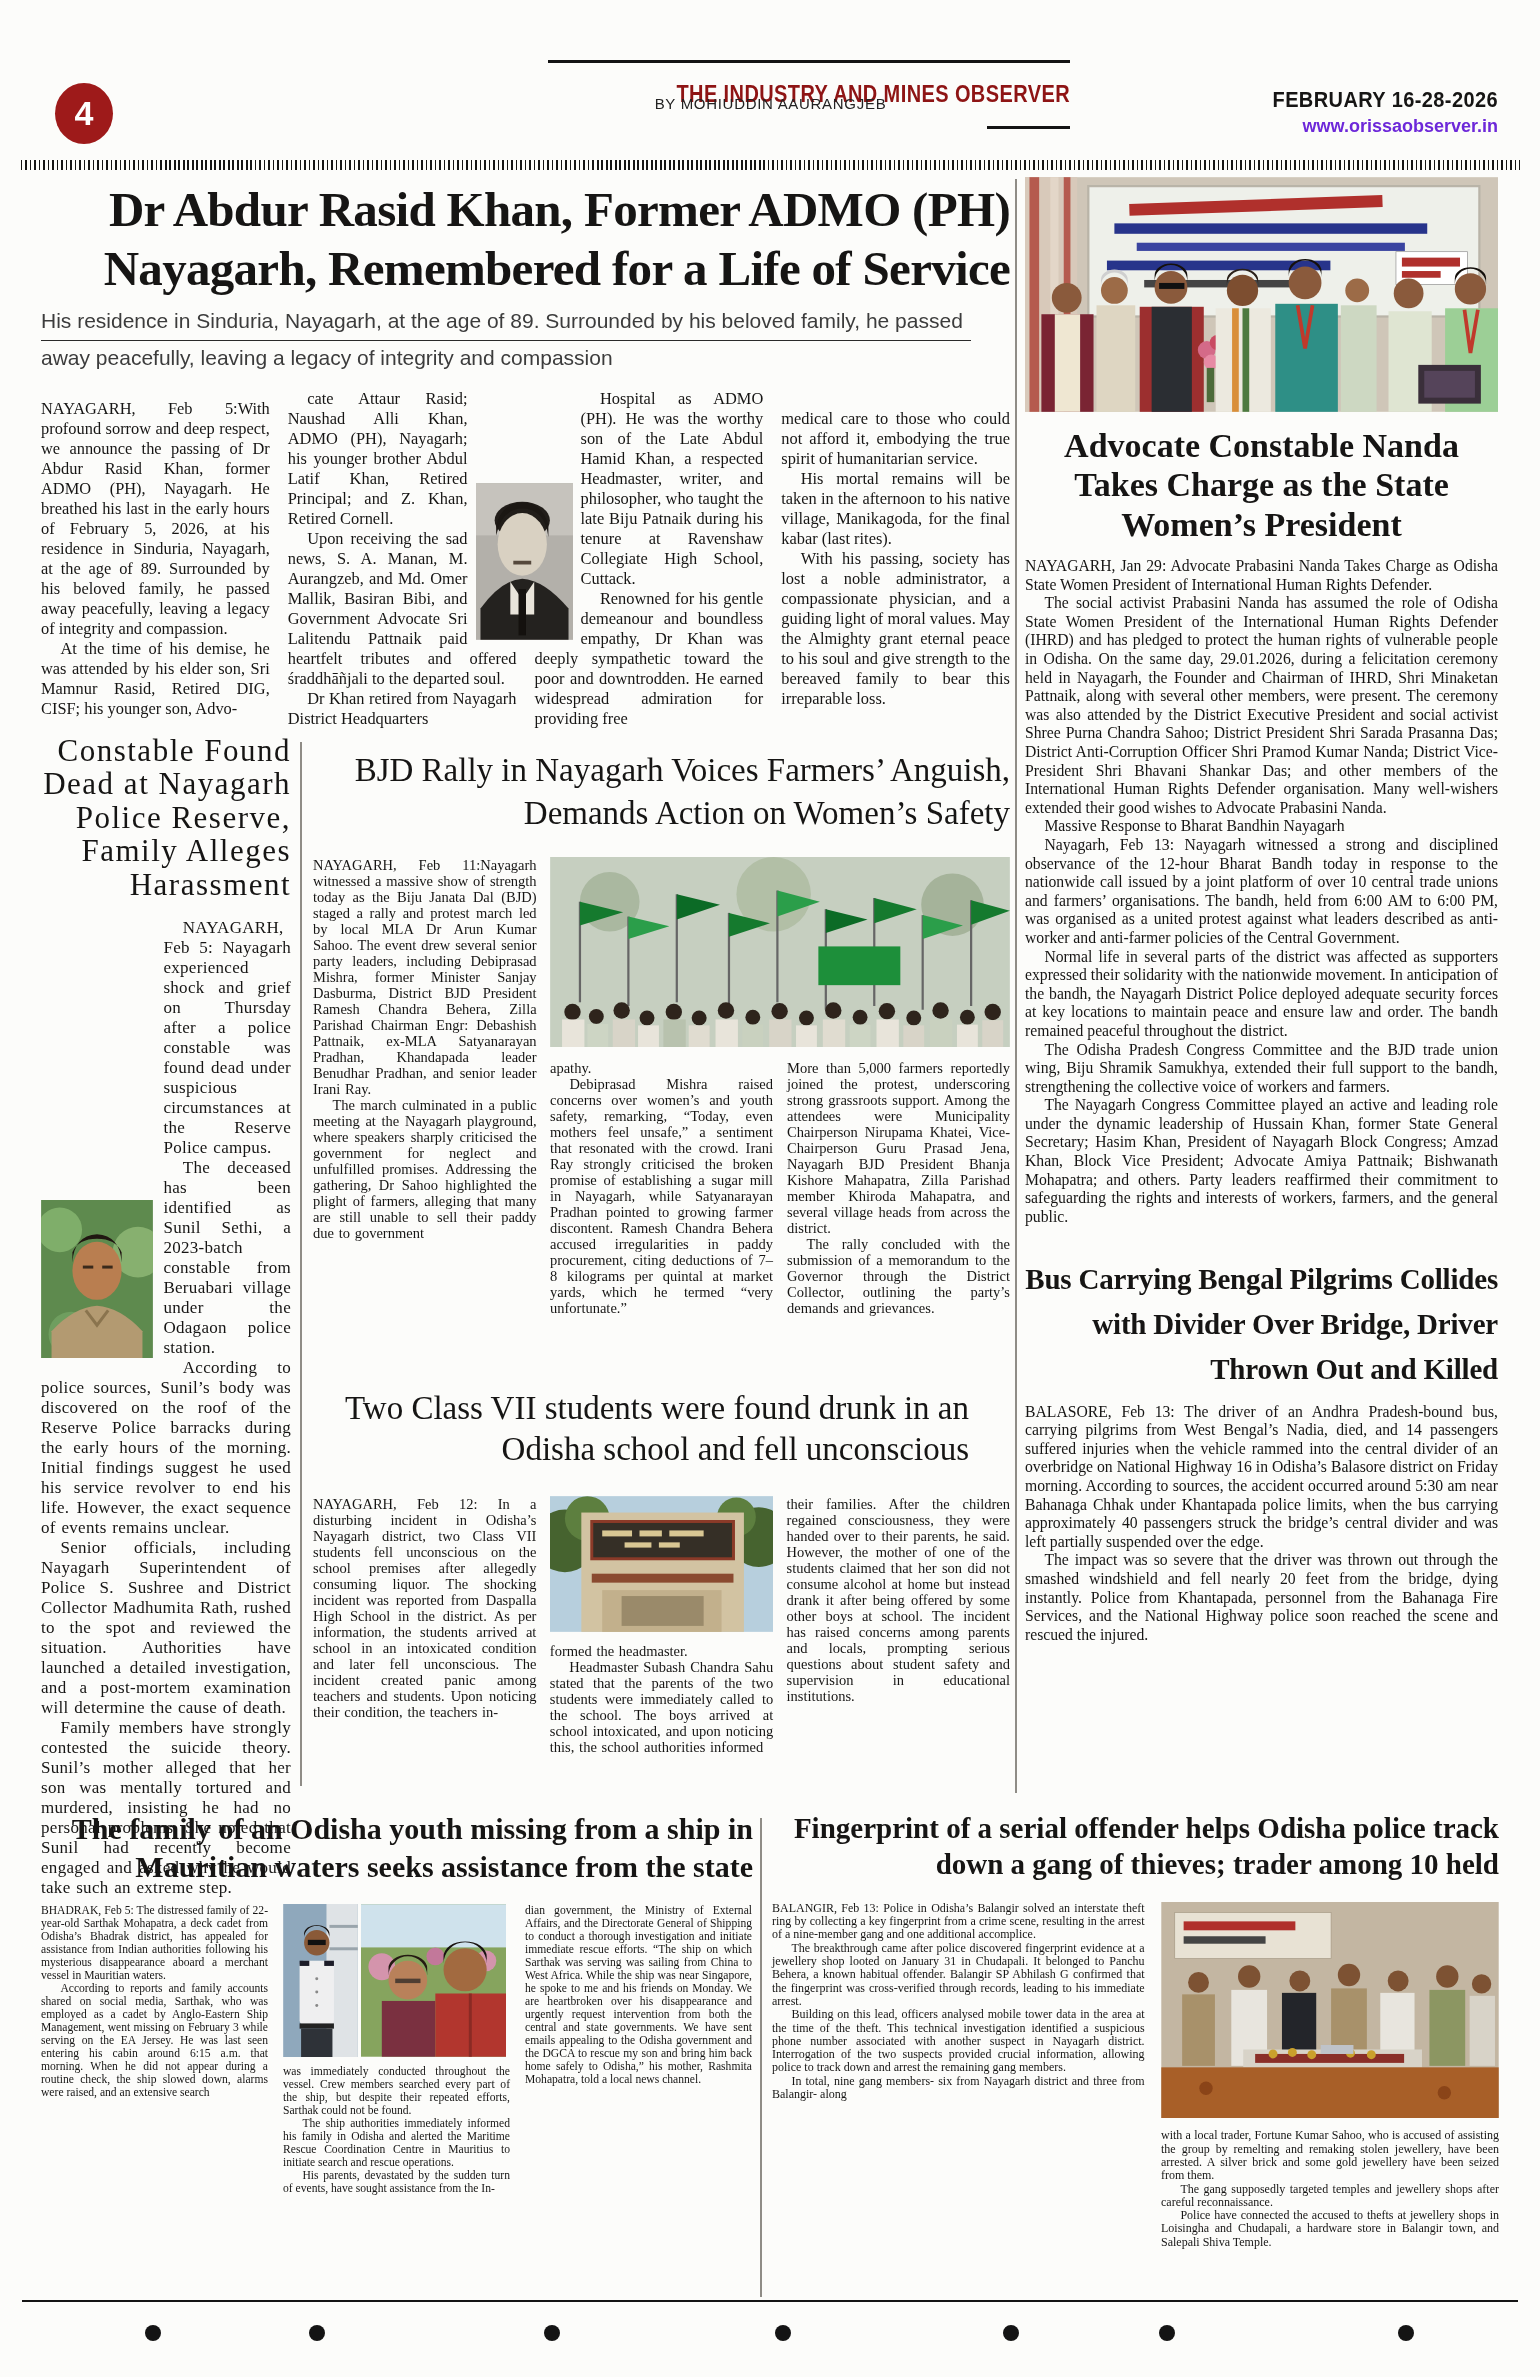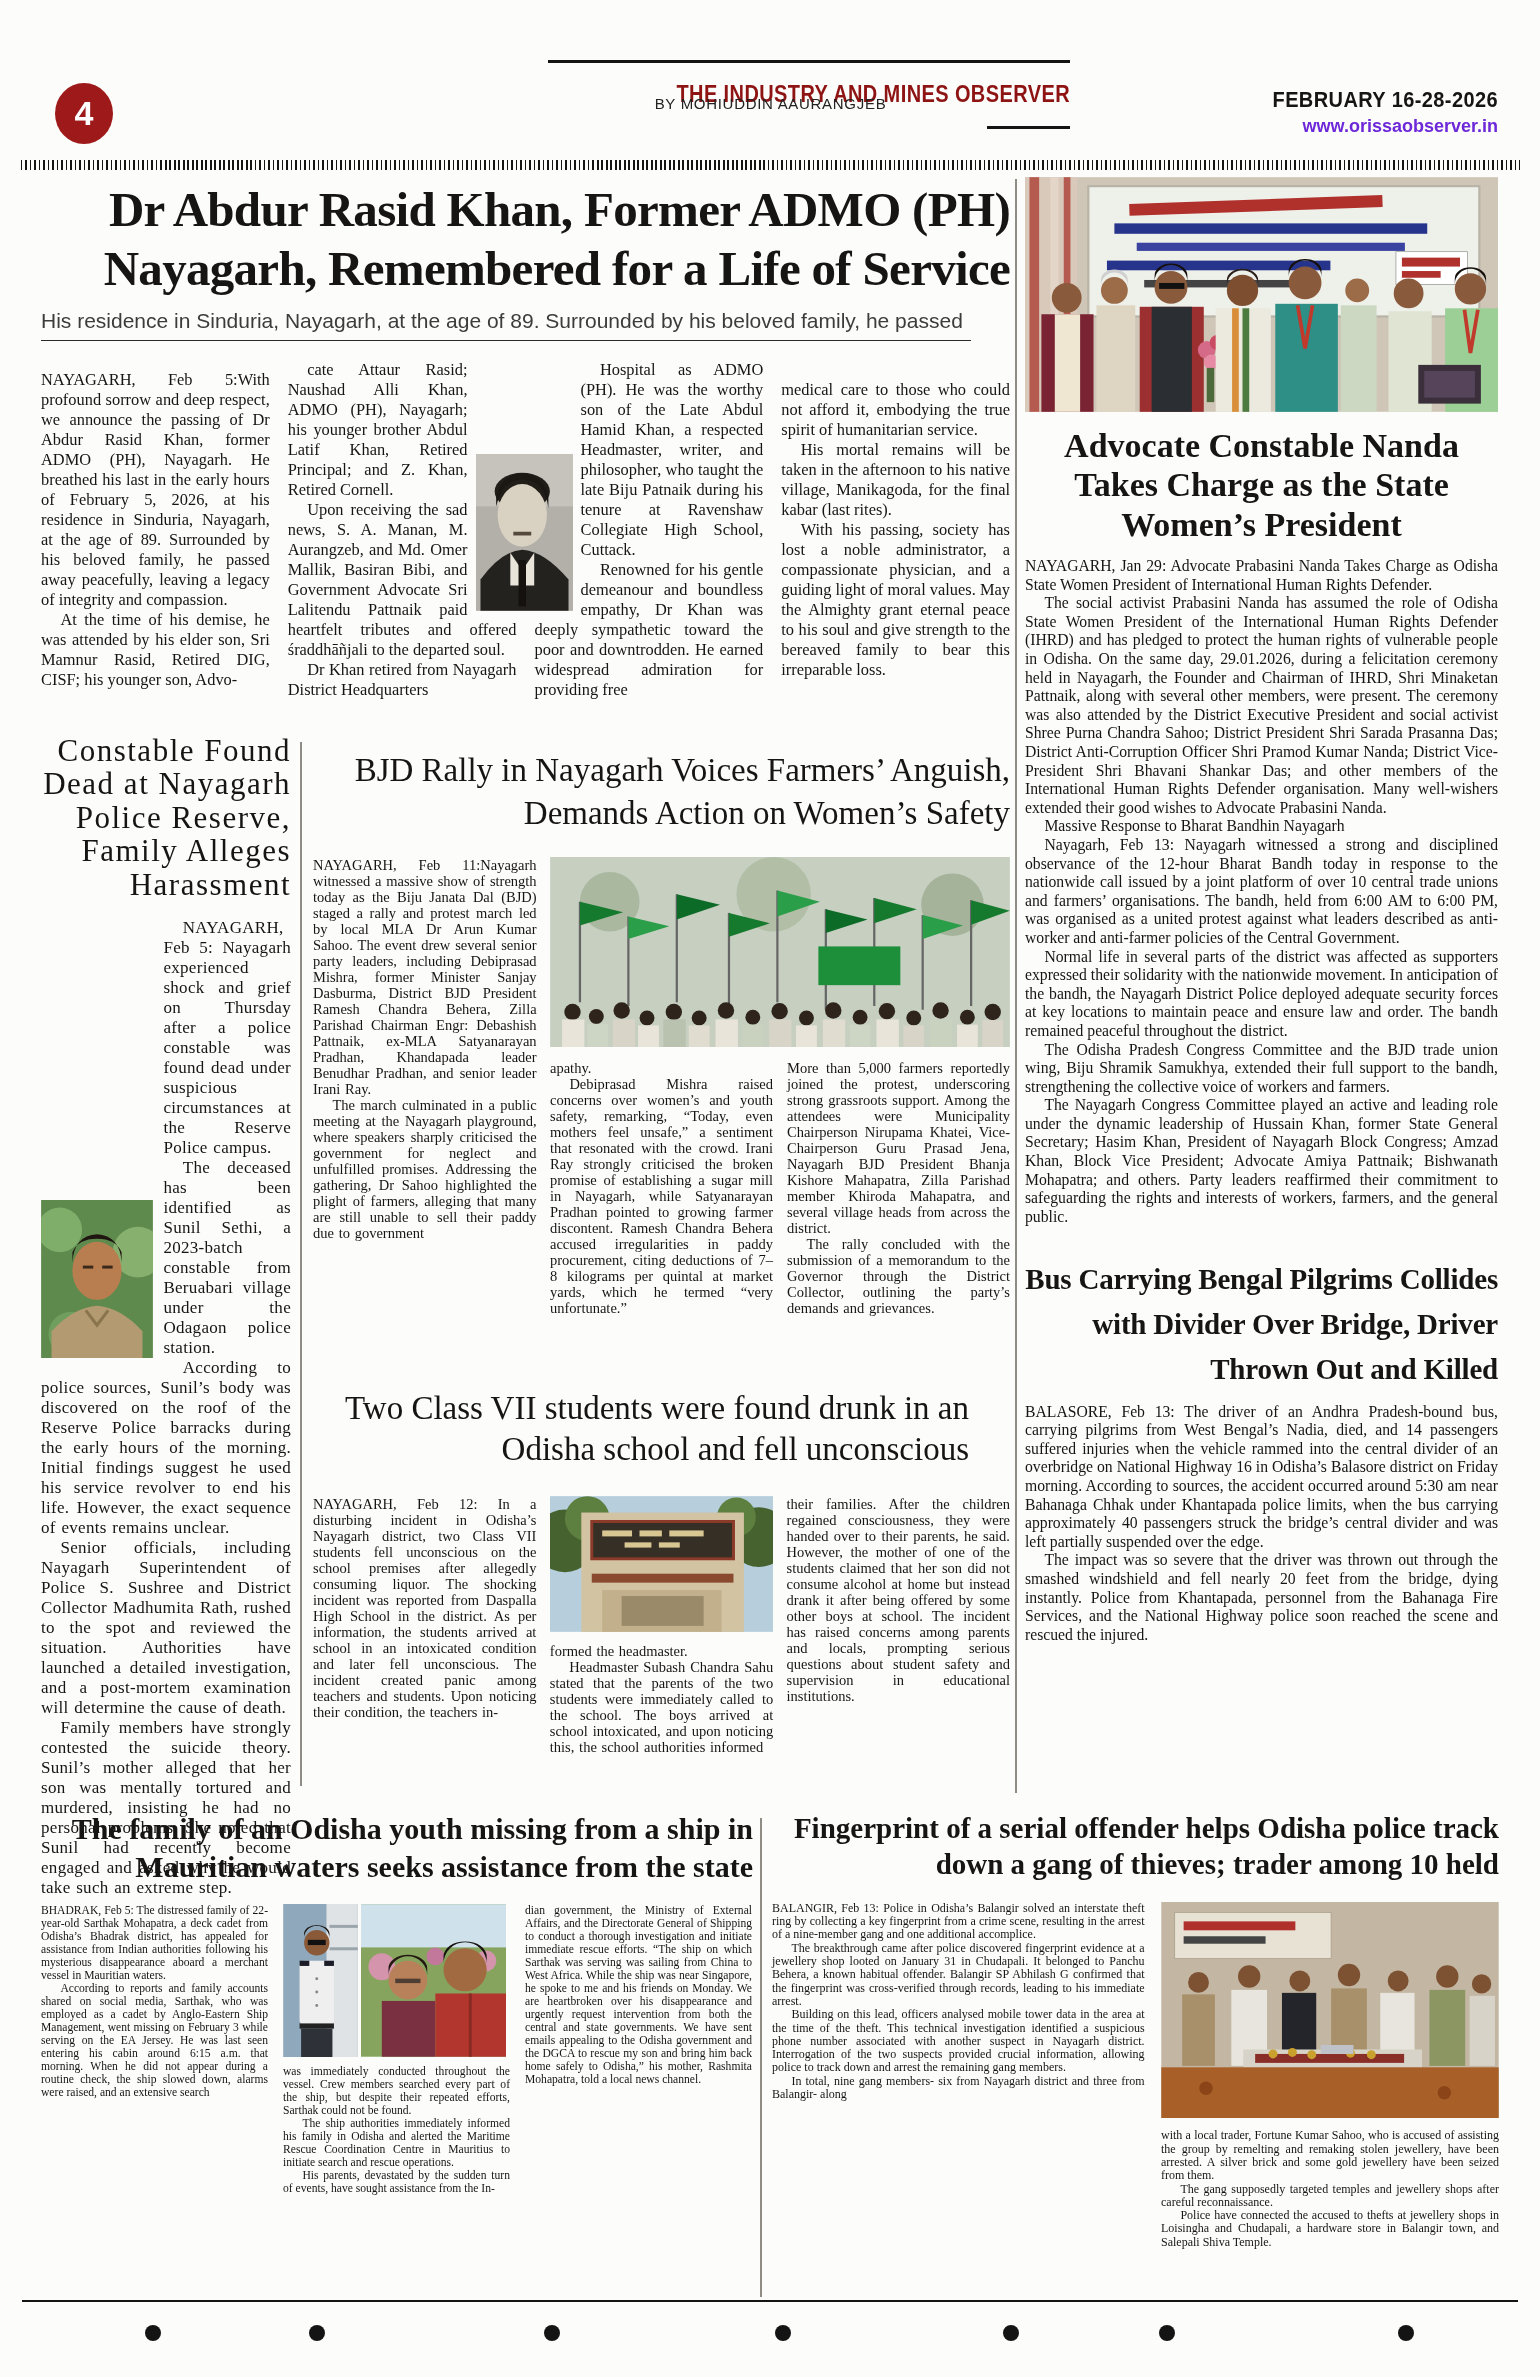--- a/index.html
+++ b/index.html
@@ -112,20 +112,21 @@
   <div class="dateblock">
     <div class="date">FEBRUARY 16-28-2026</div>
     <div class="site">www.orissaobserver.in</div>
   </div>
   <div class="hatch"></div>
 
   <section id="obituary">
     <h1>Dr Abdur Rasid Khan, Former ADMO (PH) Nayagarh, Remembered for a Life of Service</h1>
     <div class="subhead">
       <div class="sh1">His residence in Sinduria, Nayagarh, at the age of 89. Surrounded by his beloved family, he passed</div>
+      <div class="sh2">away peacefully, leaving a legacy of integrity and compassion</div>
     </div>
     <div class="cols">
       <div class="col copy">
           <p>NAYAGARH, Feb 5:With profound sorrow and deep respect, we announce the passing of Dr Abdur Rasid Khan, former ADMO (PH), Nayagarh. He breathed his last in the early hours of February 5, 2026, at his residence in Sinduria, Nayagarh, at the age of 89. Surrounded by his beloved family, he passed away peacefully, leaving a legacy of integrity and compassion.</p>
           <p>At the time of his demise, he was attended by his elder son, Sri Mamnur Rasid, Retired DIG, CISF; his younger son, Advo-</p>
         </div>
       <div class="col copy">
           <span class="cut cr"></span>
           <p>cate Attaur Rasid; Naushad Alli Khan, ADMO (PH), Nayagarh; his younger brother Abdul Latif Khan, Retired Principal; and Z. Khan, Retired Cornell.</p>
           <p>Upon receiving the sad news, S. A. Manan, M. Aurangzeb, and Md. Omer Mallik, Basiran Bibi, and Government Advocate Sri Lalitendu Pattnaik paid heartfelt tributes and offered śraddhāñjali to the departed soul.</p>

